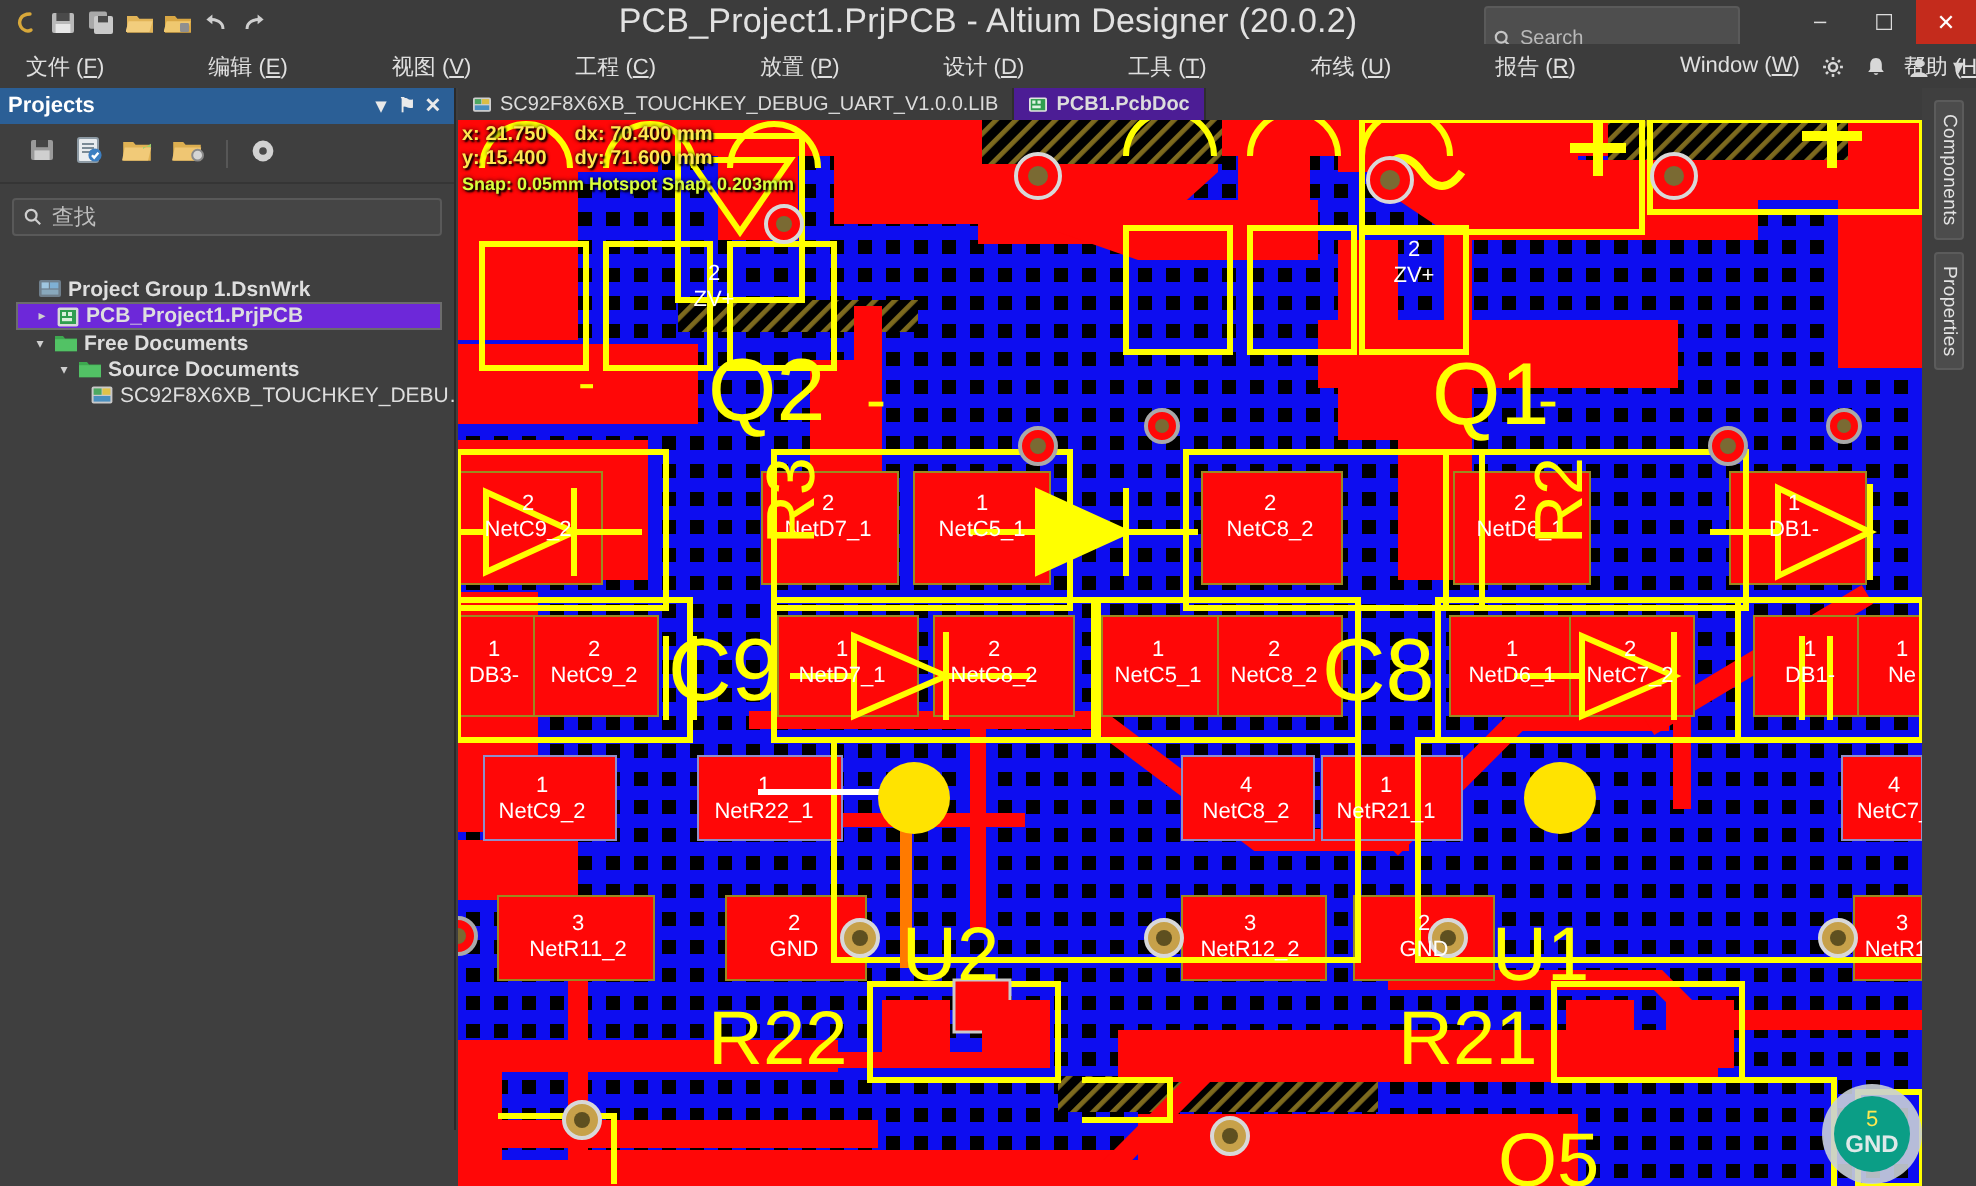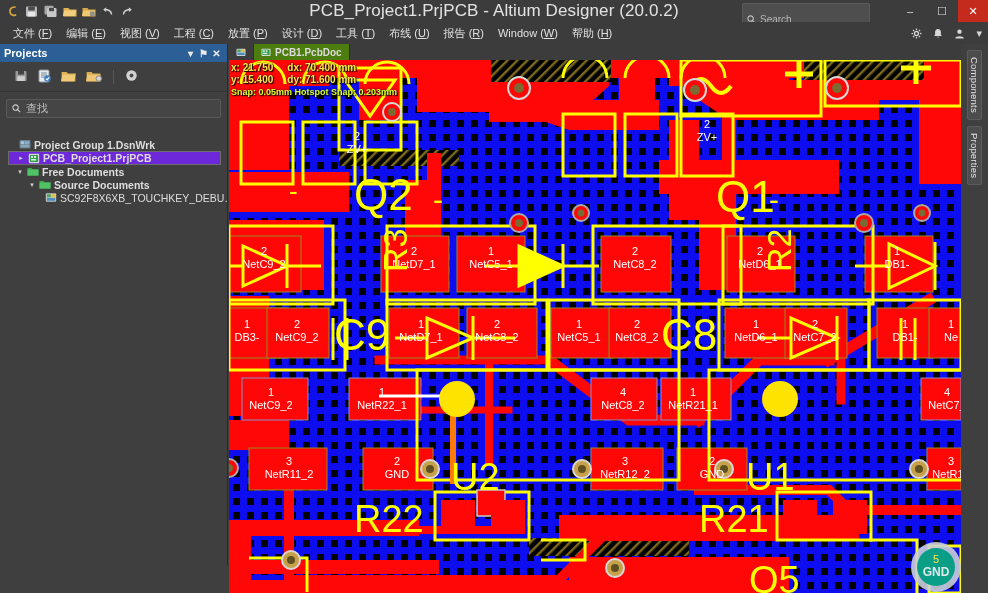--- a/index.html
+++ b/index.html
@@ -32,21 +32,21 @@
   .winbtns { position:absolute; right:0; top:0; height:22px; display:flex; }
   .winbtn {
     width:32px; height:22px; display:flex; align-items:center; justify-content:center;
     color:#dcdcdc; font-size:11px;
   }
   .winbtn.close { background:#c42b1c; color:#fff; width:30px; }
 
   
   .menubar {
     position:absolute; left:0; top:22px; width:988px; height:22px;
-    background:#3c3c3c; display:flex; align-items:center; padding-left:6px;
+    background:#3c3c3c; display:flex; align-items:center; padding-left:6px;gap:38px;
   }
   .menuitem {
     padding:3px 7px; font-size:11px; color:#e0e0e0; white-space:nowrap;
   }
   .menuitem u { text-decoration:underline; }
   .menu-right { position:absolute; right:6px; top:0; height:22px; display:flex; align-items:center; gap:11px; }
   .menu-right .mi { color:#d8d8d8; display:flex; align-items:center; }
 
   
   .leftpanel {
@@ -82,21 +82,21 @@
 
   
   .doctabs {
     position:absolute; left:229px; top:44px; width:732px; height:16px;
     background:#3c3c3c; display:flex; align-items:stretch;
   }
   .dtab {
     display:flex; align-items:center; gap:4px; padding:0 7px;
     font-size:10px; color:#dcdcdc; border-right:1px solid #2e2e2e;
   }
-  .dtab.active { background:#4d7c0f; font-weight:bold; }
+  .dtab.active { background:#4c1d95; font-weight:bold; }
   .dtab .di { width:10px; height:9px; }
 
   
   .rightbar {
     position:absolute; right:0; top:44px; width:27px; height:549px;
     background:#3f3f3f;
   }
   .vtab {
     width:15px; margin:6px auto 0 auto; background:#4c4c4c; border:1px solid #5b5b5b;
     border-radius:2px; color:#e2e2e2; font-size:9.5px;
@@ -399,20 +399,21 @@
   <div class="doctabs">
     <div class="dtab">
       <span class="di">
         <svg width="10" height="9" viewBox="0 0 11 10">
             <rect x="0.5" y="0.8" width="10" height="8" rx="1" fill="#cfcfcf"></rect>
             <rect x="1.5" y="1.7" width="3.6" height="2.8" fill="#4da861"></rect>
             <rect x="5.5" y="1.7" width="4" height="2.8" fill="#dcbe46"></rect>
             <rect x="1.5" y="5.2" width="8" height="2.6" fill="#4a8fbf"></rect>
           </svg>
       </span>
+      <span>SC92F8X6XB_TOUCHKEY_DEBUG_UART_V1.0.0.LIB</span>
     </div>
     <div class="dtab active">
       <span class="di">
         <svg width="10" height="9" viewBox="0 0 11 10">
             <rect x="0.5" y="0.8" width="10" height="8" rx="1" fill="#e2e2e2"></rect>
             <rect x="1.5" y="1.7" width="8" height="6.2" fill="#2f9e4f"></rect>
             <rect x="2.3" y="2.5" width="1.8" height="1.8" fill="#dff3e2"></rect>
             <rect x="5.2" y="2.5" width="1.8" height="1.8" fill="#dff3e2"></rect>
             <rect x="2.3" y="5.3" width="4.7" height="1.5" fill="#dff3e2"></rect>
           </svg>

